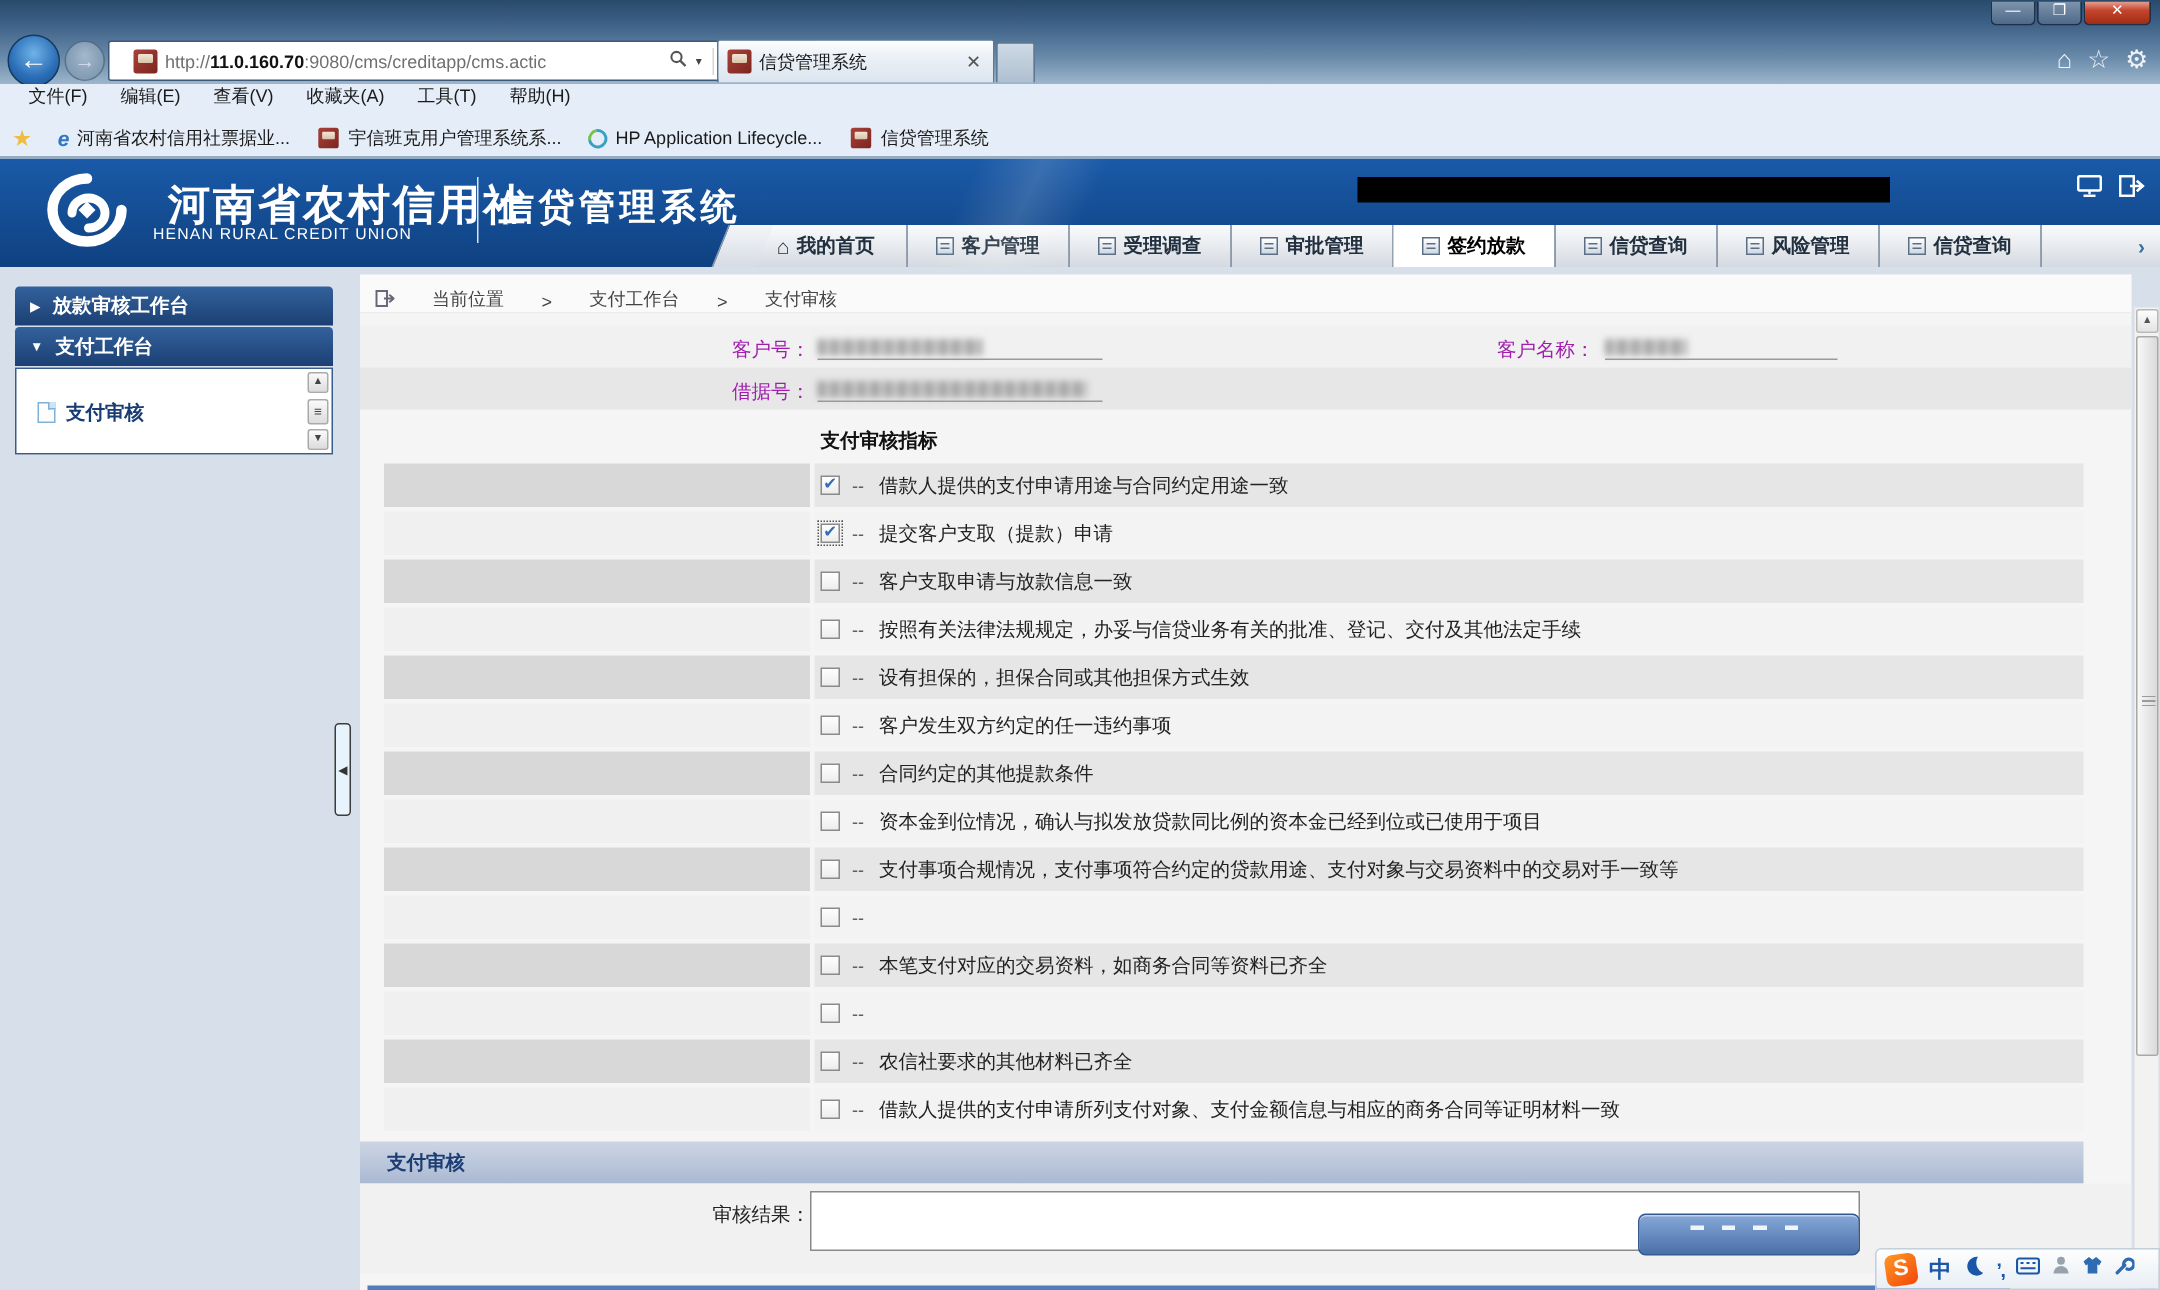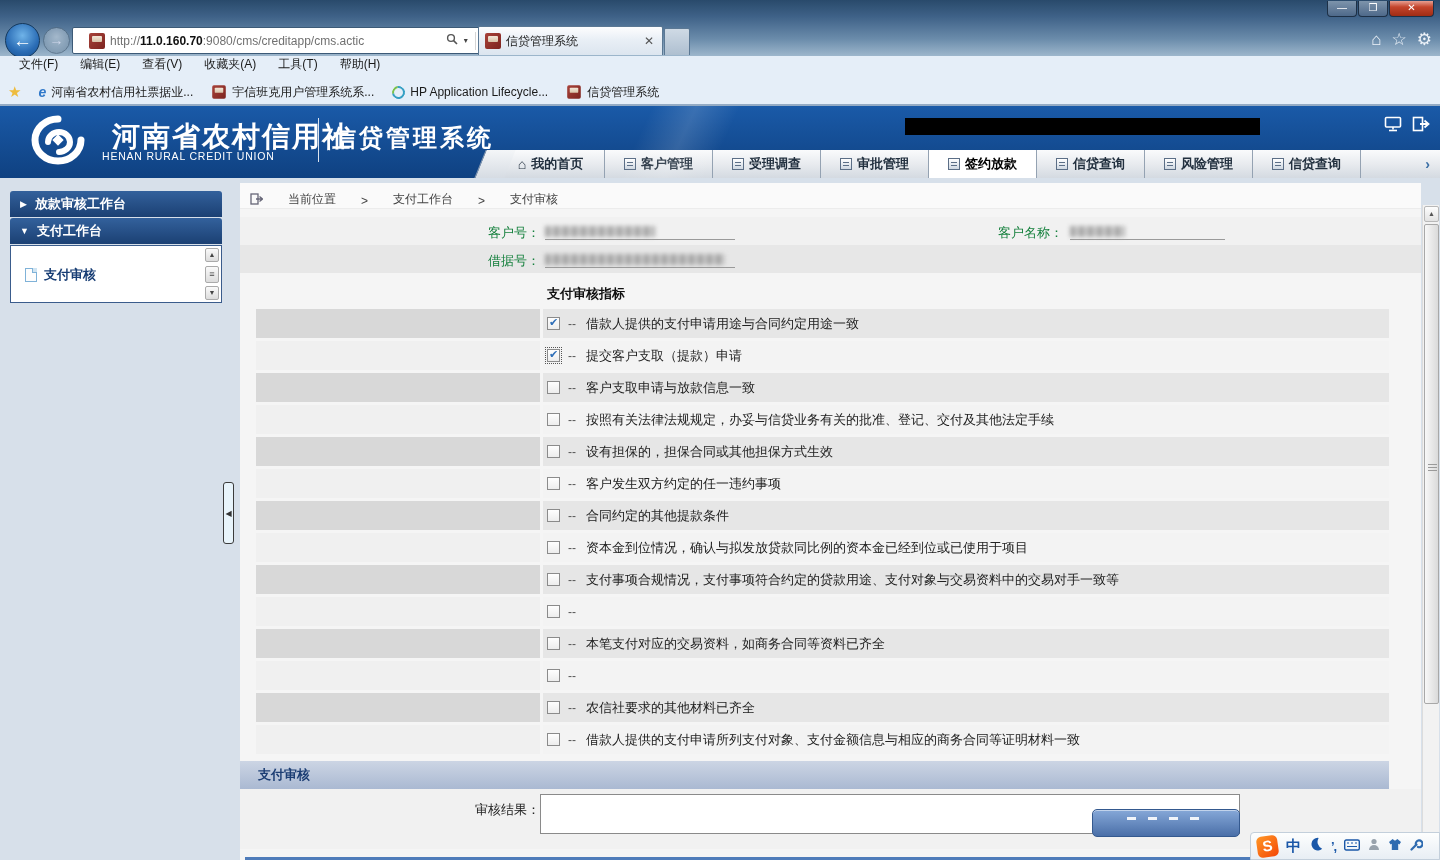--- a/index.html
+++ b/index.html
@@ -97,21 +97,21 @@
     display:flex; align-items:center; justify-content:center; }
 
   
   .main { position:absolute; left:240px; top:183px; width:1181px; height:677px; background:#f5f5f5; overflow:hidden; }
   .breadcrumb { height:26px; background:#fafafa; display:flex; align-items:flex-end; padding-left:10px;
     font-size:12px; color:#444; border-bottom:1px solid #ececec;gap:19px; }
   .breadcrumb span { margin-right:6px; }
   .formrow { position:relative; height:28px; }
   .formrow.r1 { margin-top:8px; background:#f1f1f1; }
   .formrow.r2 { background:#e7e7e7; }
-  .flabel { position:absolute; top:7px; font-size:13px; color:#15803d; width:90px; text-align:right; }
+  .flabel { position:absolute; top:7px; font-size:13px; color:#a21caf; width:90px; text-align:right; }
   .fvalue { position:absolute; top:6px; border-bottom:1px solid #9a9a9a; height:17px; }
   .redacted { display:block; height:11px; margin-top:3px;
     background:repeating-linear-gradient(90deg,#8f8f8f 0 5px,#bdbdbd 5px 9px); filter:blur(2px); opacity:.75; }
   .secbar { height:28px; margin-top:8px; width:1149px; background:linear-gradient(#ccd5e4,#aab9d2);
     display:flex; align-items:center; padding-left:18px; font-size:13px; font-weight:bold; color:#1c3e74; }
   .colheader { margin:12px 0 6px 307px; font-size:13px; font-weight:bold; color:#111; }
   .chkrows { margin-left:16px; width:1133px; }
   .chkrow { display:flex; height:29px; margin-bottom:3px; }
   .cell-l { width:284px; margin-right:3px; }
   .cell-r { flex:1; display:flex; align-items:center; padding-left:4px; }

